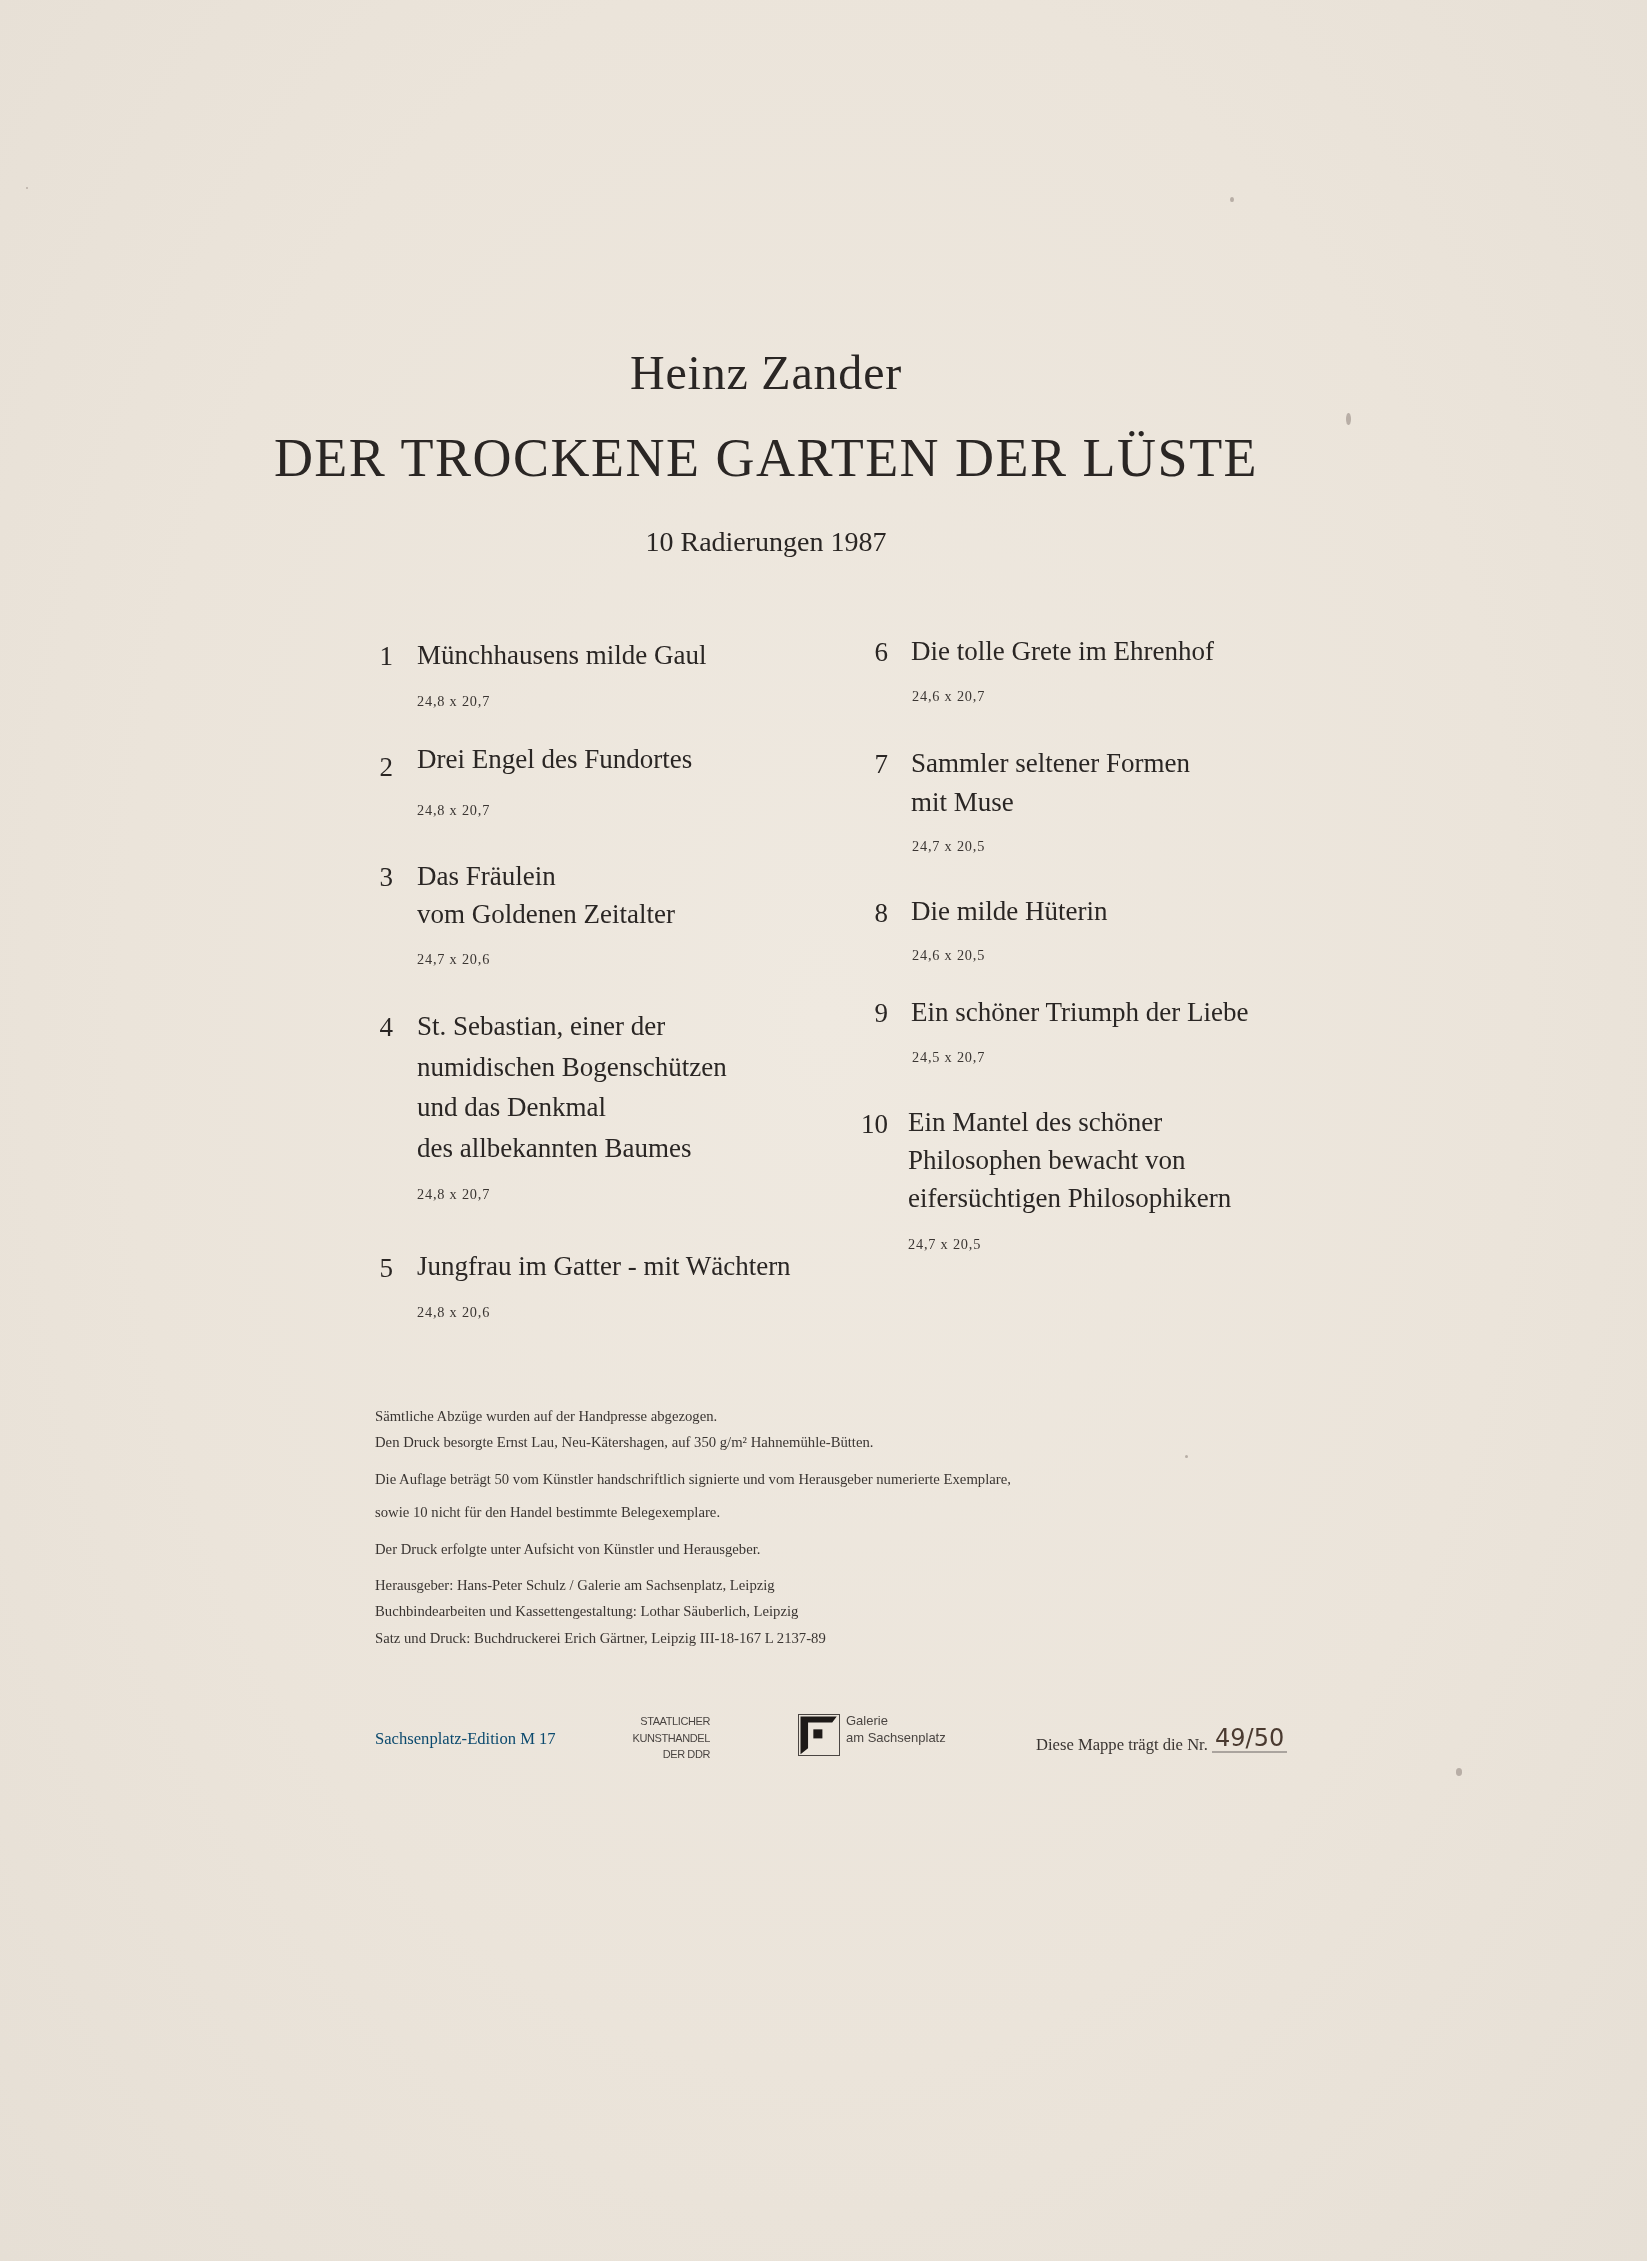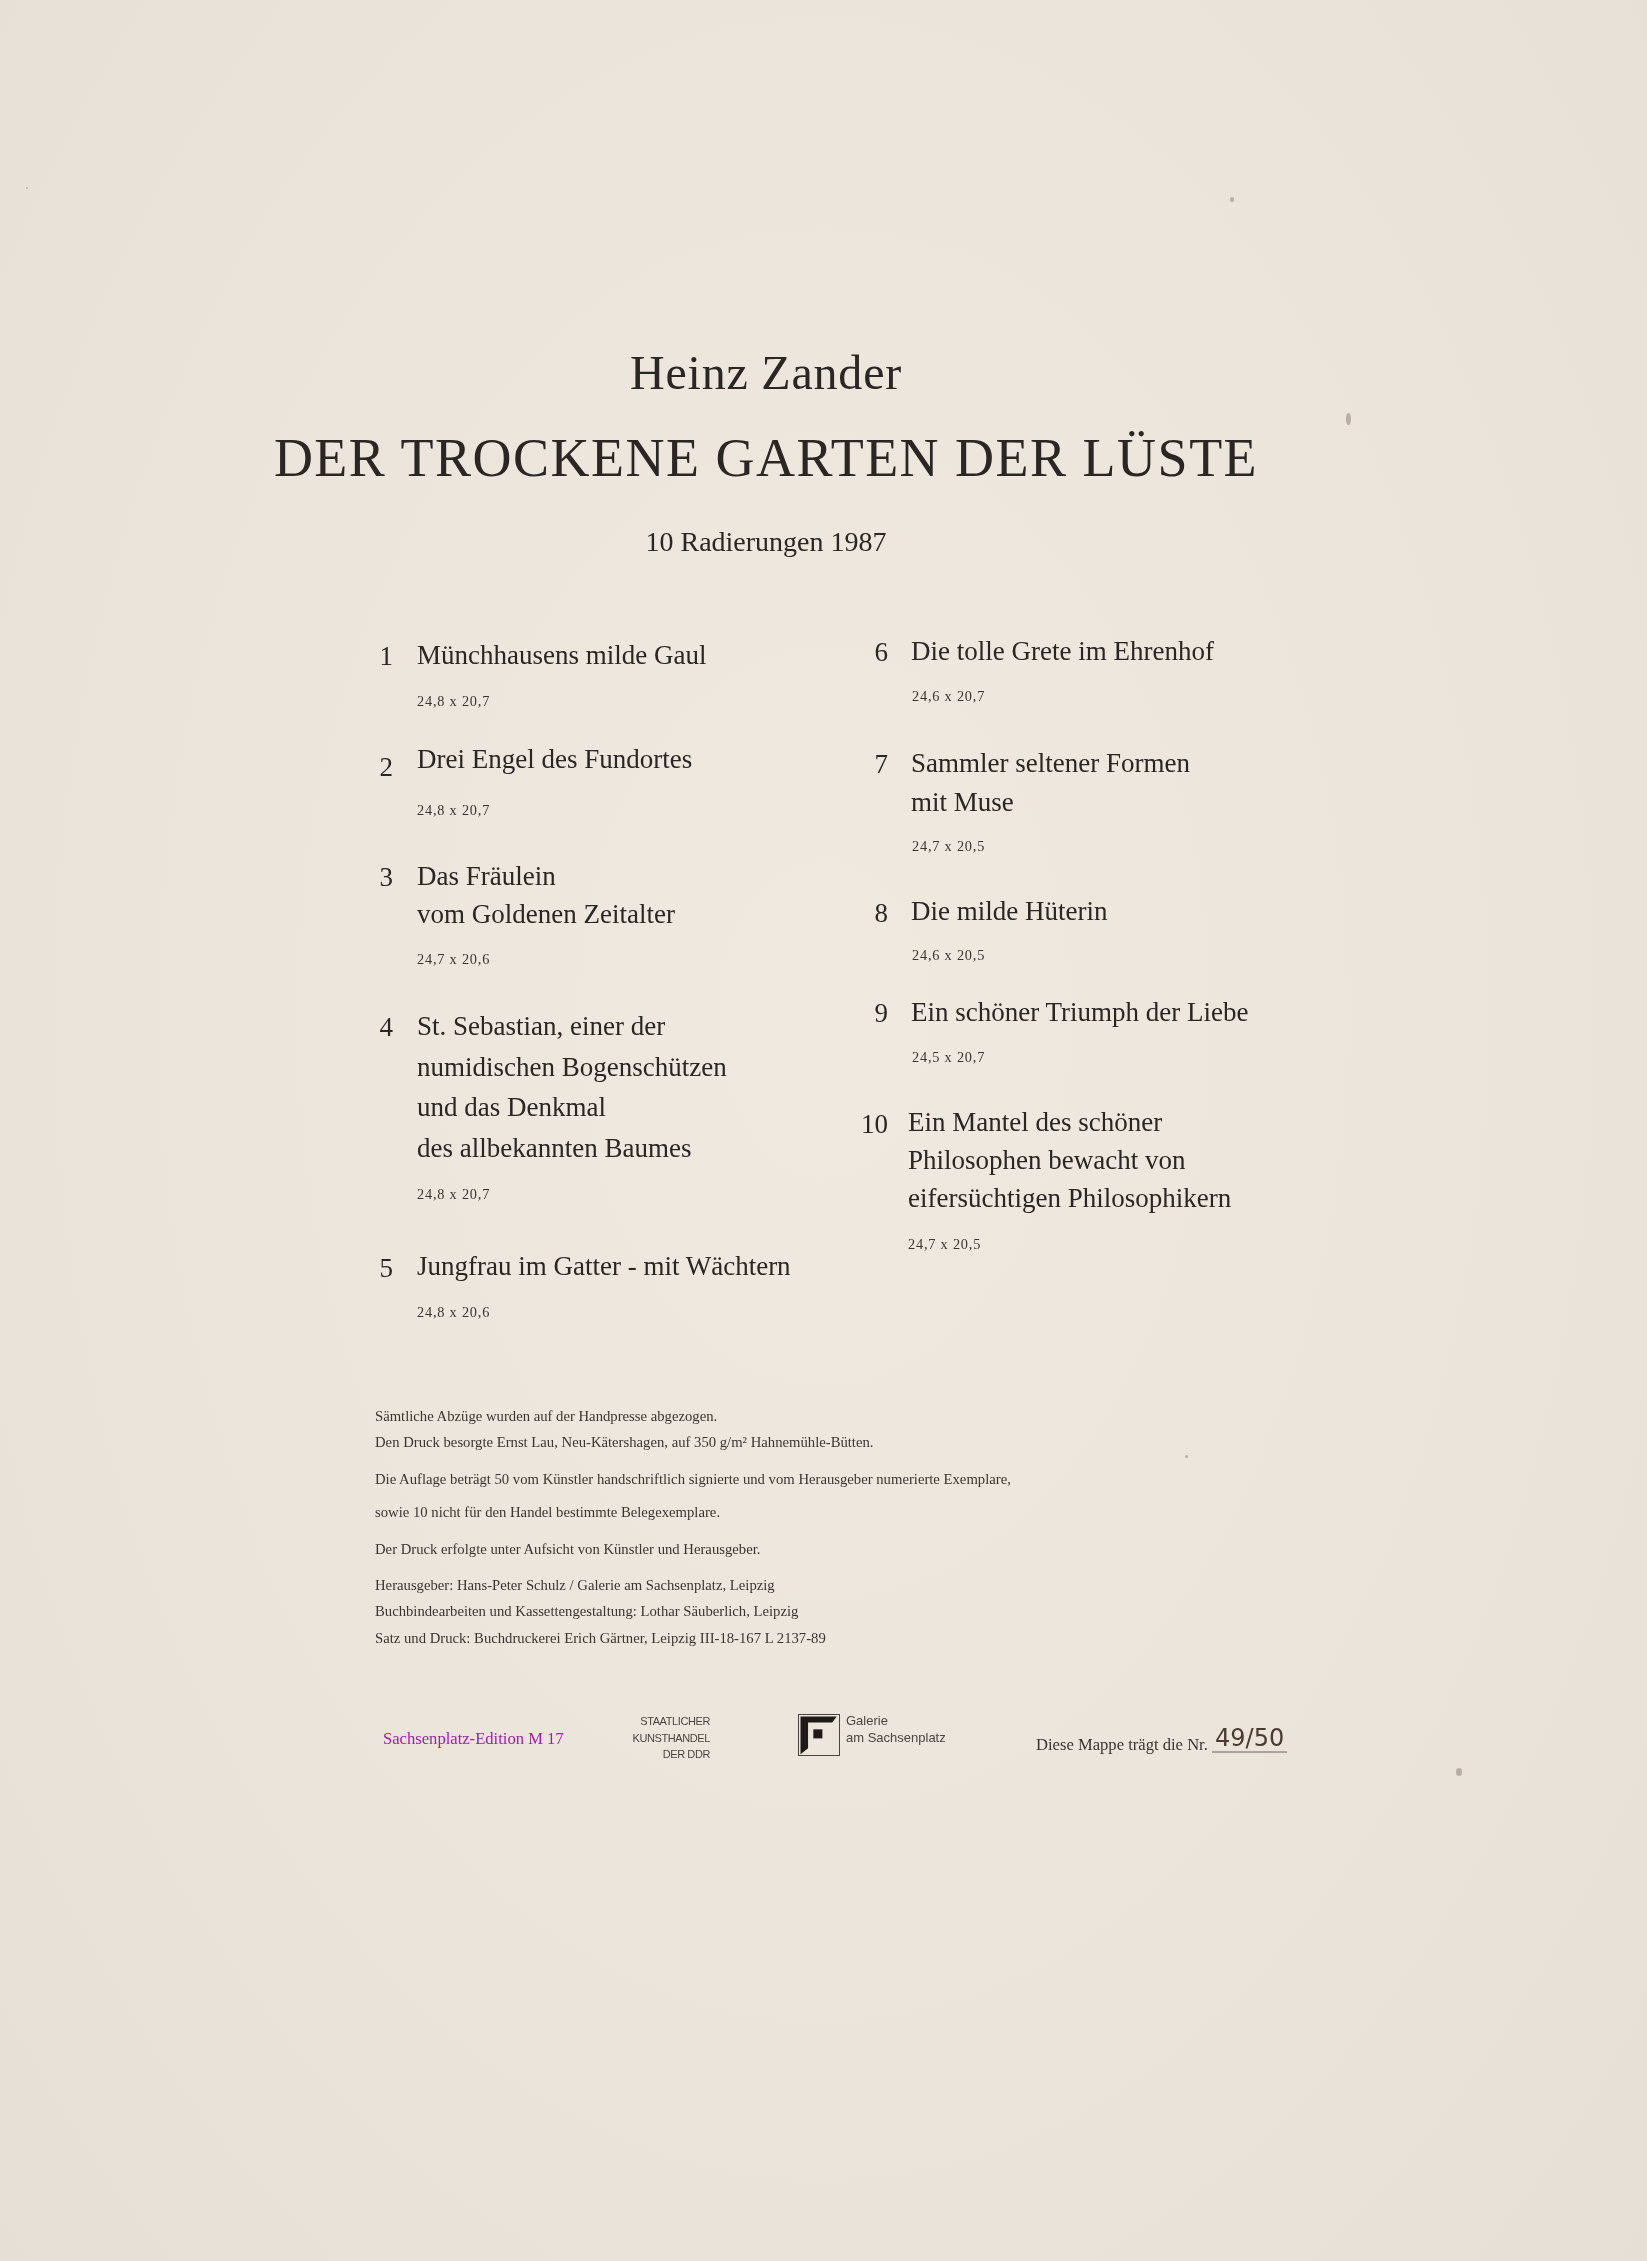--- a/index.html
+++ b/index.html
@@ -21,21 +21,21 @@
   .title { top: 427px; font-size: 54px; letter-spacing: 1.5px; }
   .subtitle { top: 526px; font-size: 28px; }
 
   .item { position: absolute; }
   .num { position: absolute; font-size: 27px; text-align: right; width: 45px; }
   .ttl { position: absolute; font-size: 27px; line-height: 39px; white-space: nowrap; }
   .dim { position: absolute; font-size: 14.3px; letter-spacing: 0.8px; color: #3a3532; white-space: nowrap; }
 
   .colophon { position: absolute; left: 375px; font-size: 14.7px; color: #3a3532; white-space: nowrap; }
 
-  .footer-left { position: absolute; left: 375px; top: 1729px; font-size: 16.6px; color: #a21caf; margin-left: 8px; }
+  .footer-left { position: absolute; left: 375px; top: 1729px; font-size: 16.6px; color: #0c4a6e; }
   .logo-left { position: absolute; right: 938px; top: 1713px; text-align: right; font-family: "Liberation Sans", "DejaVu Sans", sans-serif; font-size: 11px; line-height: 16.6px; color: #4a4542; letter-spacing: -0.4px; }
   .logo-mark { position: absolute; left: 798px; top: 1714px; width: 42px; height: 42px; border: 1.1px solid #4a4542; box-sizing: border-box; }
   .logo-right { position: absolute; left: 846px; top: 1713px; font-family: "Liberation Sans", "DejaVu Sans", sans-serif; font-size: 13px; line-height: 16.6px; color: #4a4542; }
   .footer-right { position: absolute; left: 1036px; top: 1728px; font-size: 16.6px; color: #3a3532; }
   .edition-num { display: inline-block; border-bottom: 1.1px solid #6a6562; min-width: 60px; padding: 0 3px; font-family: "DejaVu Sans", sans-serif; font-size: 24px; color: #4a3a30; transform: translateY(-4.5px); }
   .speck { position: absolute; border-radius: 50%; background: #b8aea6; }
 </style>
 </head>
 <body>
 

